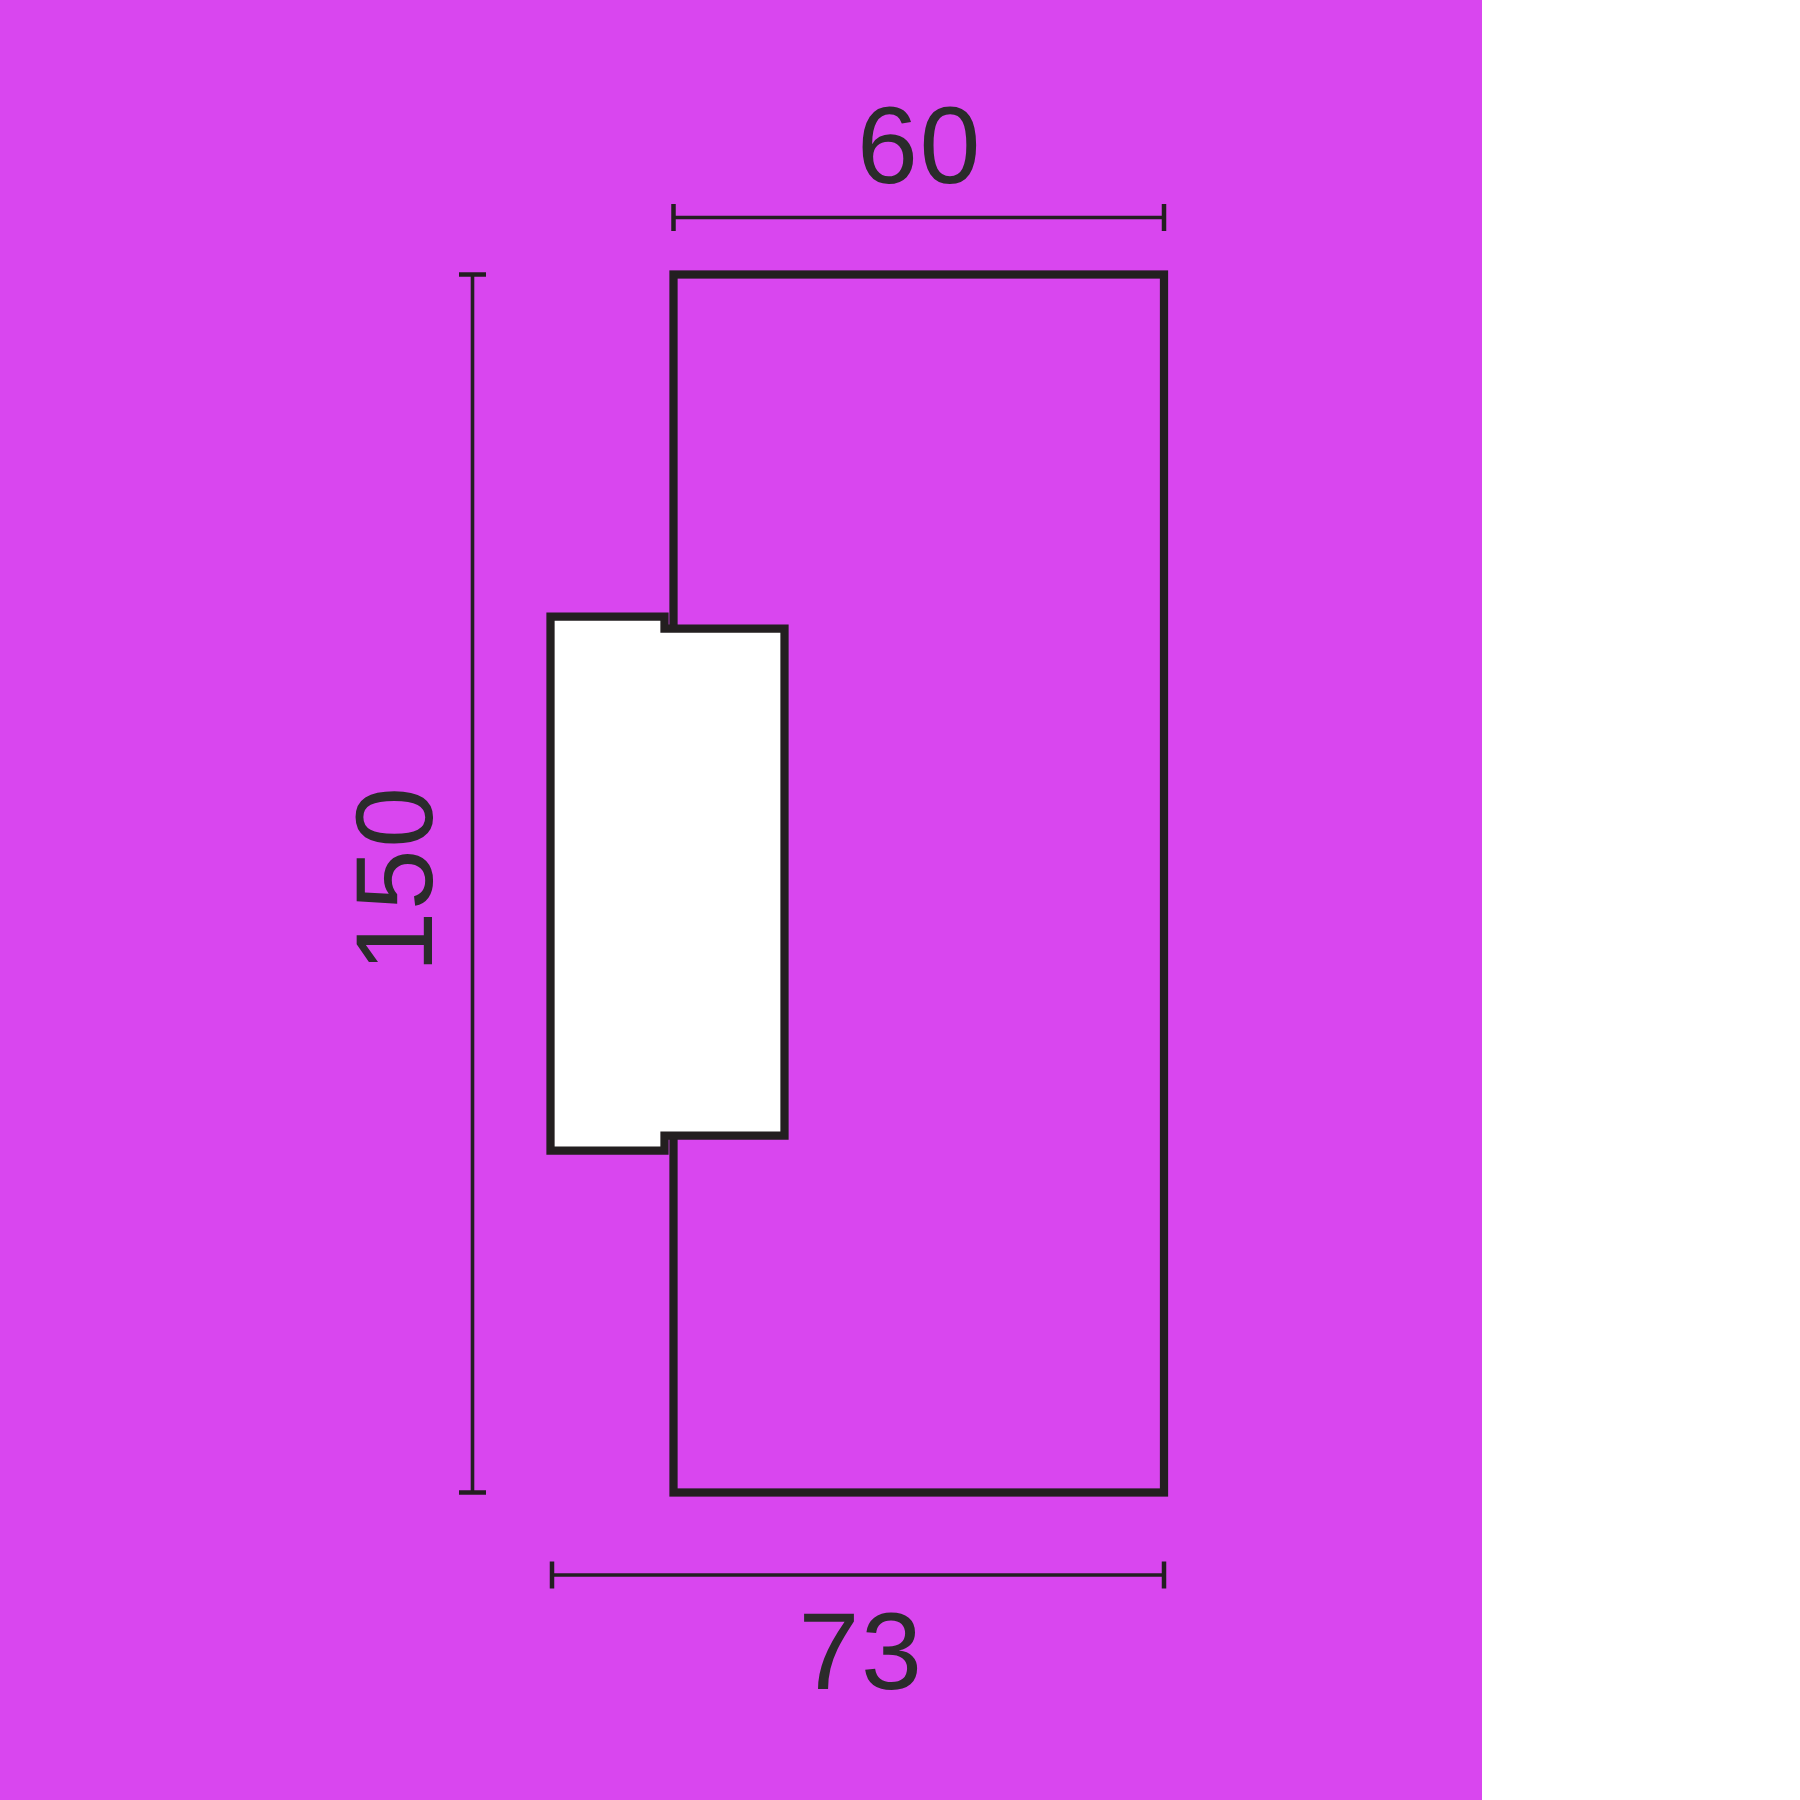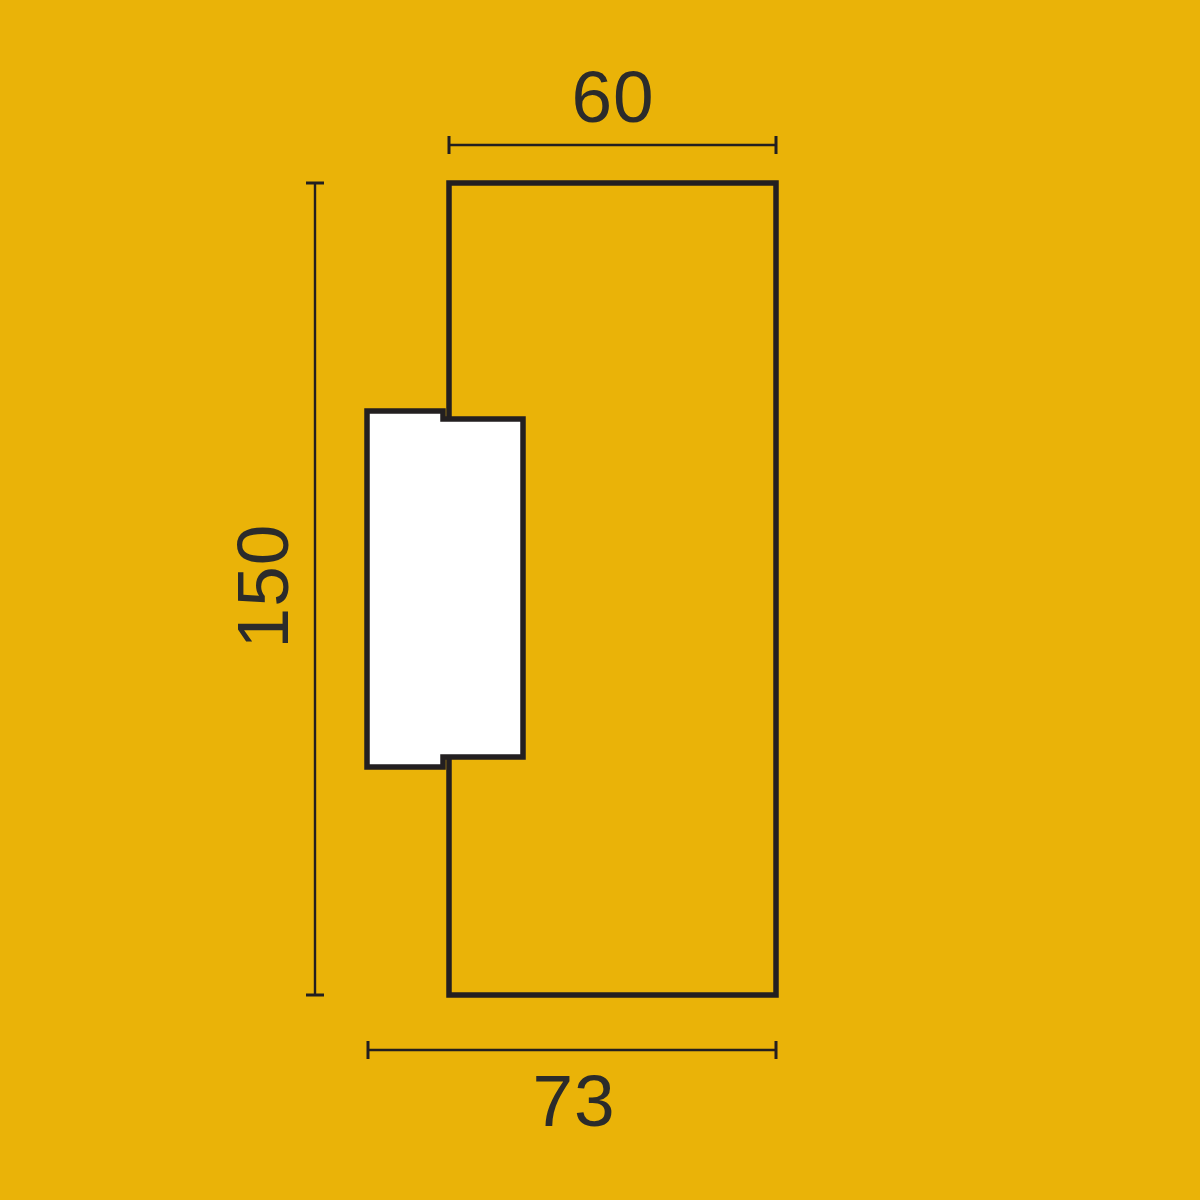--- a/index.html
+++ b/index.html
@@ -2,23 +2,23 @@
 <html><head>
 <meta charset="utf-8">
 <style>
   html, body {
     margin: 0;
     padding: 0;
     background: #ffffff;
   }
   .canvas {
     position: relative;
-    width: 1200px;
+    width: 988px;
     height: 1200px;
-    background: #eab308;
+    background: #d946ef;
     overflow: hidden;
     font-family: "Liberation Sans", sans-serif;
   }
   svg {
     display: block;
     width: 1200px;
     height: 1200px;
   }
   .outline {
     fill: none;

